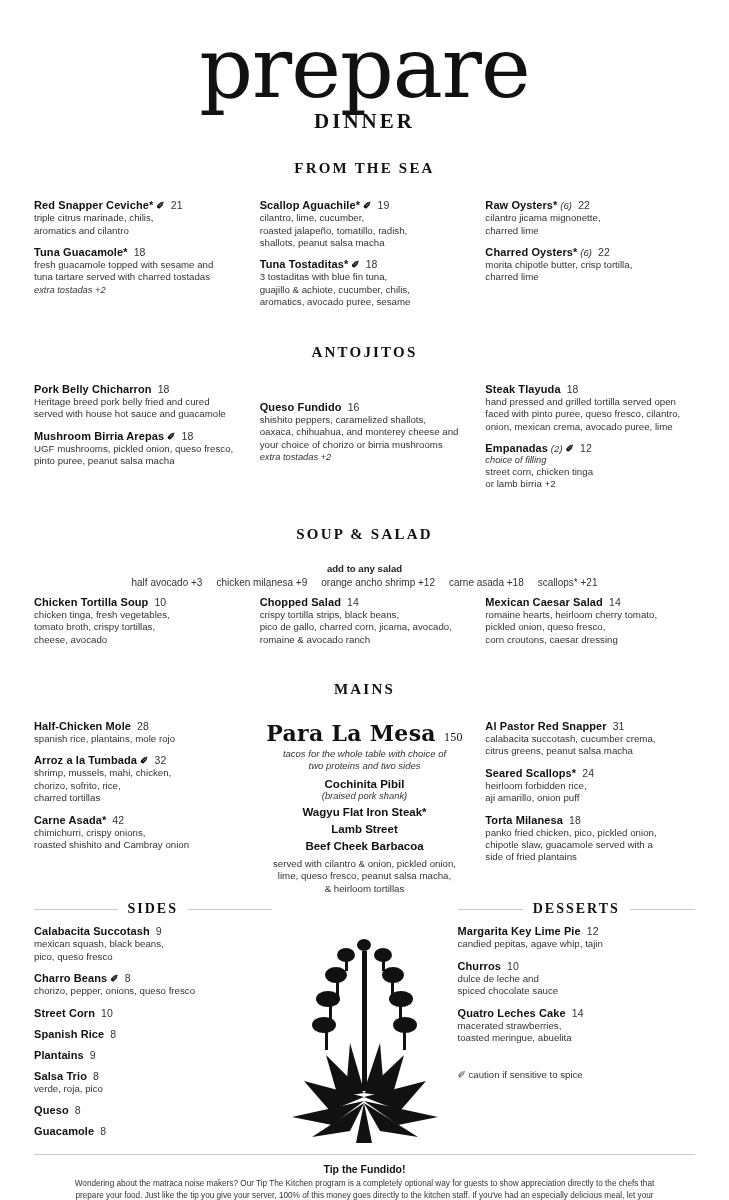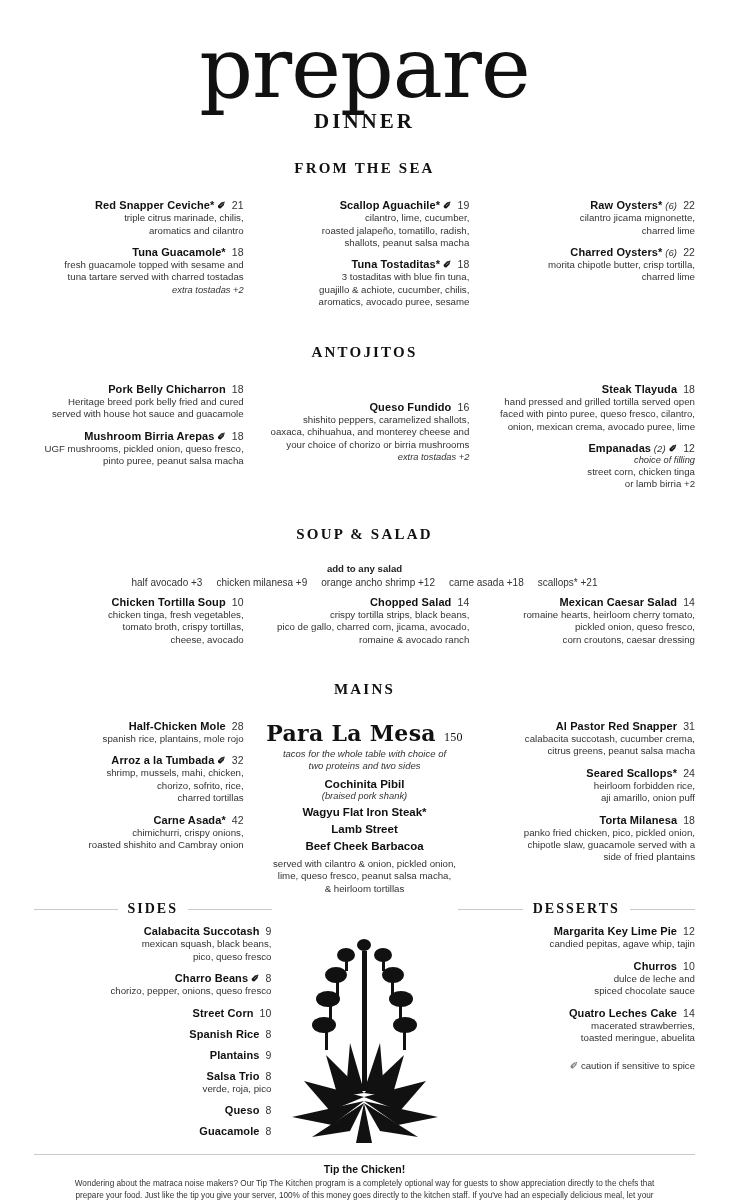--- a/index.html
+++ b/index.html
@@ -49,21 +49,21 @@
     color:#111;
   }
 
   
   .cols { display:flex; gap: 16px; }
   .col { flex:1; }
   .col.c1 { flex: 1; }
   .col.c2 { flex: 1; }
   .col.c3 { flex: 1; }
 
-  .item { text-align:right; margin-bottom: 9px; }
+  .item { text-align:left; margin-bottom: 9px; }
   .item .name {
     font-size: 11px;
     font-weight: 700;
     color:#111;
     letter-spacing: 0.1px;
   }
   .item .name .price {
     font-weight: 400;
     font-size: 10.5px;
     color:#333;
@@ -118,21 +118,21 @@
 
   .mini-head { display:flex; align-items:center; gap:10px; margin-bottom: 8px; }
   .mini-head .rule { flex:1; height:1px; background:#c9c9c9; }
   .mini-head .label {
     font-family:"Liberation Serif", serif;
     font-weight:700; font-size:14px; letter-spacing:2px; color:#111; white-space:nowrap;
   }
 
   .plant { width: 170px; height: 215px; display:block; }
 
-  .spice-note { text-align:right; font-size:9.6px; color:#333; margin-top: 15px; }
+  .spice-note { text-align:left; font-size:9.6px; color:#333; margin-top: 24px; }
 
   
   .tip { text-align:center; margin-top: 8px; padding-top: 8px; border-top:1px solid #c9c9c9; }
   .tip .tip-title { font-size: 10.5px; font-weight:700; color:#111; margin-bottom:3px; }
   .tip .tip-body { font-size: 8.2px; line-height:1.45; color:#333; padding: 0 38px; }
   .footnote { text-align:center; font-size: 6.6px; letter-spacing:.2px; color:#222; margin-top: 10px; }
 </style>
 </head>
 <body>
 
@@ -397,19 +397,19 @@
           </div>
         </div>
       <div class="spice-note">
         <span class="spice">✐</span>
         <span>caution if sensitive to spice</span>
       </div>
     </div>
   </div>
 
   <div class="tip">
-    <div class="tip-title">Tip the Chicken!</div>
+    <div class="tip-title">Tip the Fundido!</div>
     <div class="tip-body">Wondering about the matraca noise makers? Our Tip The Kitchen program is a completely optional way for guests to show appreciation directly to the chefs that prepare your food. Just like the tip you give your server, 100% of this money goes directly to the kitchen staff. If you've had an especially delicious meal, let your server know you'd like to tip the kitchen. We'll bring you the matraca and give them a round of applause!</div>
   </div>
 
   <div class="footnote">*CONSUMING RAW OR UNDER-COOKED MEATS, POULTRY, SEAFOOD, SHELLFISH OR EGGS MAY INCREASE YOUR RISK OF FOODBORNE ILLNESS. PLEASE ALERT YOUR SERVER TO ANY FOOD ALLERGIES OR AVERSIONS.</div>
 
 </div>
 
 </body></html>

